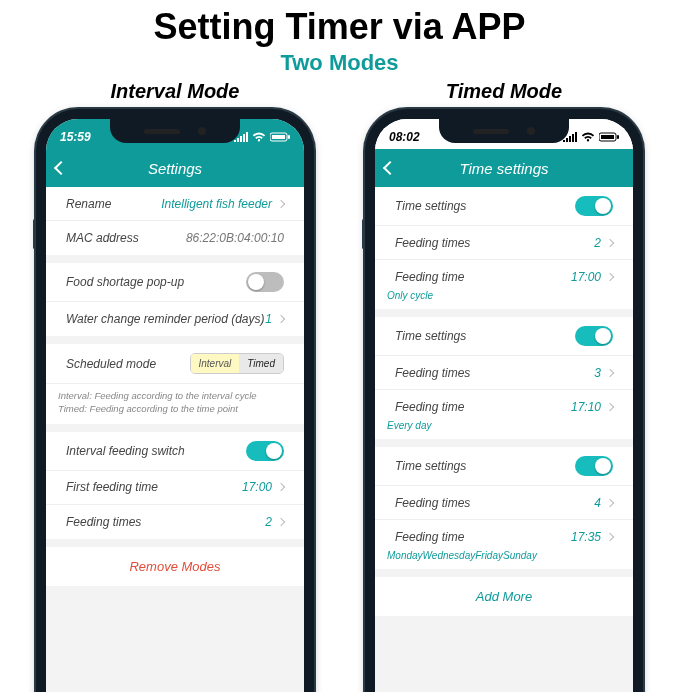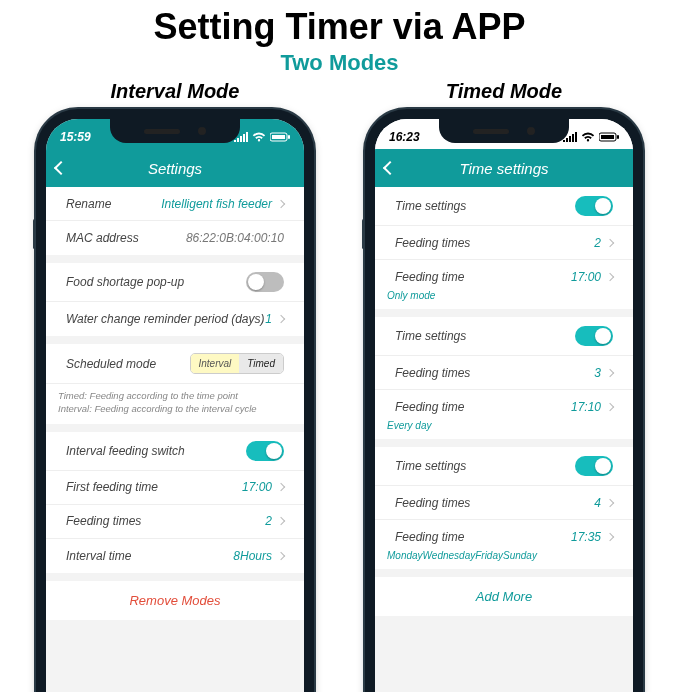--- a/index.html
+++ b/index.html
@@ -182,22 +182,22 @@
 
           <div class="group">
             <div class="row">
               <span class="label">Scheduled mode</span>
               <span class="seg">
                 <span>Interval</span>
                 <span class="active">Timed</span>
               </span>
             </div>
             <div class="help">
+              <div>Interval: Feeding according to the interval cycle</div>
               <div>Timed: Feeding according to the time point</div>
-              <div>Interval: Feeding according to the interval cycle</div>
             </div>
           </div>
 
           <div class="group">
             <div class="row">
               <span class="label">Interval feeding switch</span>
               <span class="toggle on">
                   <span class="knob"></span>
                 </span>
             </div>
@@ -205,46 +205,39 @@
               <span class="label">First feeding time</span>
               <span class="value">
                   <span>17:00</span>
                   <span class="chev-r"></span>
                 </span>
             </div>
             <div class="row">
               <span class="label">Feeding times</span>
               <span class="value">
                   <span>2</span>
-                  <span class="chev-r"></span>
-                </span>
-            </div>
-            <div class="row">
-              <span class="label">Interval time</span>
-              <span class="value">
-                  <span>8Hours</span>
                   <span class="chev-r"></span>
                 </span>
             </div>
           </div>
 
           <div class="remove">Remove Modes</div>
         </div>
         <div class="home-indicator"></div>
       </div>
     </div>
   </div>
 
   <div class="col">
     <div class="mode-label">Timed Mode</div>
     <div class="phone">
       <div class="screen">
         <div class="notch"></div>
         <div class="statusbar sb-light">
-          <span>16:23</span>
+          <span>08:02</span>
           <span class="sb-icons">
             <svg class="icon" width="14" height="10" viewBox="0 0 14 10">
                 <path fill="currentColor" d="M0 8h2v2H0zM3 6h2v4H3zM6 4h2v6H6zM9 2h2v8H9zM12 0h2v10h-2z"></path>
               </svg>
             <svg class="icon" width="14" height="10" viewBox="0 0 14 10">
                 <path fill="currentColor" d="M7 9.5a1.2 1.2 0 100-2.4 1.2 1.2 0 000 2.4zM3.2 5.6a5.4 5.4 0 017.6 0l-1.3 1.3a3.6 3.6 0 00-5 0zM.8 3.2a8.7 8.7 0 0112.4 0l-1.3 1.3a6.9 6.9 0 00-9.8 0z"></path>
               </svg>
             <svg class="icon" width="20" height="10" viewBox="0 0 20 10">
                 <rect x="0" y="1" width="17" height="8" rx="2" fill="none" stroke="currentColor"></rect>
                 <rect x="2" y="3" width="13" height="4" fill="currentColor"></rect>
@@ -272,21 +265,21 @@
                   <span class="chev-r"></span>
                 </span>
             </div>
             <div class="row" style="border-bottom:none">
               <span class="label">Feeding time</span>
               <span class="value">
                   <span>17:00</span>
                   <span class="chev-r"></span>
                 </span>
             </div>
-            <div class="subline">Only mode</div>
+            <div class="subline">Only cycle</div>
           </div>
 
           <div class="group">
             <div class="row">
               <span class="label">Time settings</span>
               <span class="toggle on">
                   <span class="knob"></span>
                 </span>
             </div>
             <div class="row">

